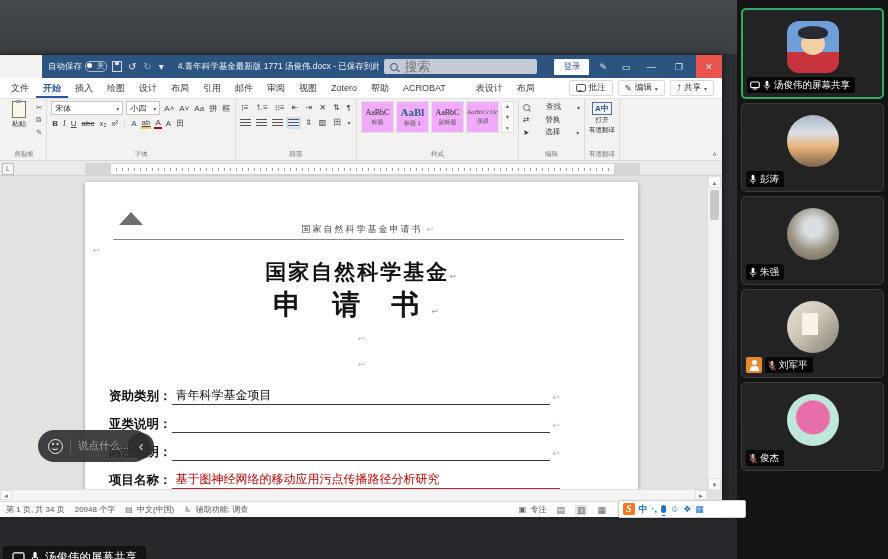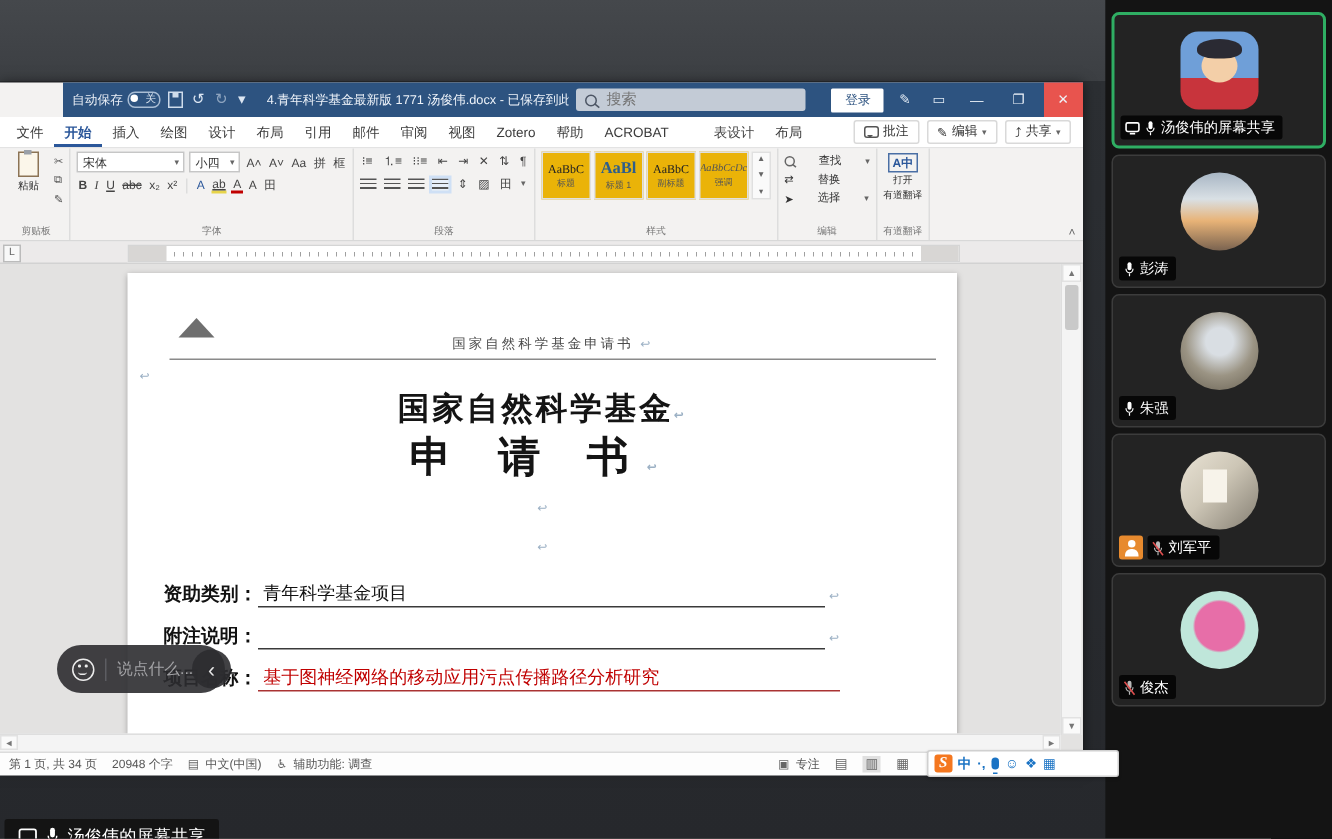--- a/index.html
+++ b/index.html
@@ -18,21 +18,21 @@
   .pill{width:20px;height:9px;border:1px solid #a9bdd4;border-radius:5px;position:relative;display:inline-block;}
   .pill i{position:absolute;left:1px;top:1px;width:5px;height:5px;border-radius:50%;background:#fff;}
   .pill b{position:absolute;right:2px;top:-1px;font-size:7px;font-weight:normal;color:#dfe8f2;}
   .save-ic{width:9px;height:9px;border:1px solid #cfdceb;position:relative;display:inline-block;}
   .save-ic:before{content:'';position:absolute;left:2px;top:0;width:4px;height:3px;background:#cfdceb;}
   .qat{font-size:10px;color:#dce6f2;padding:0 1px;cursor:default;}
   .qat.dim{opacity:.55;}
   .doc-title{font-size:8.5px;margin-left:8px;color:#eef3f9;overflow:hidden;}
   .searchbox{margin-left:auto;width:160px;height:15px;background:#c3cbd6;border-radius:2px;
     display:flex;align-items:center;gap:4px;padding:0 6px;color:#39414d;}
-  .searchbox input{border:none;background:transparent;outline:none;font-size:10px;color:#39414d;width:120px;}
+  .searchbox input{border:none;background:transparent;outline:none;font-size:13px;color:#39414d;width:120px;}
   .mag{width:6px;height:6px;border:1px solid #4c5564;border-radius:50%;position:relative;display:inline-block;flex:none;}
   .mag:after{content:'';position:absolute;width:4px;height:1px;background:#4c5564;right:-3px;bottom:-1px;transform:rotate(40deg);}
   .signin{margin-left:12px;background:#fff;color:#2d5380;font-size:8.5px;border:none;padding:2px 9px;border-radius:1px;}
   .tbtn{width:20px;text-align:center;font-size:9px;color:#dfe8f2;}
   .wbtn{width:26px;height:23px;display:flex;align-items:center;justify-content:center;font-size:9px;color:#eef3f9;}
   .wbtn.close{background:#e8544e;width:30px;}
   
   .tabsrow{height:20px;background:#fff;display:flex;align-items:stretch;font-size:9px;color:#3b3b3b;
     padding-left:4px;border-bottom:1px solid #e3e3e3;}
   .tab{padding:0 7px;display:flex;align-items:center;}
@@ -65,21 +65,21 @@
   .gl.st{text-decoration:line-through;}
   .gl.red{border-bottom:2px solid #c00000;}
   .gl.yel{border-bottom:2px solid #e7d44a;text-decoration:underline;}
   .gl.blue{color:#2b579a;}
   .vsep{width:1px;height:10px;background:#ddd;margin:0 2px;}
   .g-para .gbody{display:flex;flex-direction:column;gap:4px;padding-top:1px;}
   .prow{display:flex;align-items:center;gap:5px;}
   .bars{width:11px;height:8px;background:repeating-linear-gradient(to bottom,#555 0 1px,transparent 1px 3px);}
   .bars.sel{outline:2px solid #cfe0f5;background-color:#e8f0fb;}
   .g-styles .gbody{display:flex;gap:2px;}
-  .style-card{width:31px;height:30px;border:1px solid #e0e0e0;background:#eab308;display:flex;flex-direction:column;
+  .style-card{width:31px;height:30px;border:1px solid #e0e0e0;background:#f0abfc;display:flex;flex-direction:column;
     align-items:center;justify-content:center;gap:1px;overflow:hidden;}
   .sample{font-family:"Liberation Serif","DejaVu Serif",serif;font-size:8px;color:#222;white-space:nowrap;}
   .style-card:nth-child(2) .sample{font-size:11px;font-weight:bold;color:#2e5e8c;}
   .style-card:nth-child(4) .sample{font-style:italic;font-size:7px;color:#555;}
   .sname{font-size:6px;color:#555;white-space:nowrap;}
   .style-scroll{width:11px;display:flex;flex-direction:column;border:1px solid #e0e0e0;background:#fafafa;
     align-items:center;justify-content:space-between;font-size:5.5px;color:#666;padding:1px 0;}
   .g-edit .gbody{display:flex;flex-direction:column;gap:2.5px;font-size:7.5px;color:#333;padding-top:1px;}
   .erow{display:flex;align-items:center;gap:16px;}
   .mag2{width:5px;height:5px;border:1px solid #666;border-radius:50%;position:relative;display:inline-block;}
@@ -408,20 +408,24 @@
           <span>申 请 书</span><span class="pmark">↩</span>
         </div>
         <div class="pmark pm-c1">↩</div>
         <div class="pmark pm-c2">↩</div>
         <div class="fields">
           <div class="frow">
             <span class="flabel">资助类别：</span><span class="fval">青年科学基金项目</span>
             <span class="pmark">↩</span>
           </div>
           <div class="frow">
+            <span class="flabel">亚类说明：</span><span class="fval"></span>
+            <span class="pmark">↩</span>
+          </div>
+          <div class="frow">
             <span class="flabel">附注说明：</span><span class="fval"></span>
             <span class="pmark">↩</span>
           </div>
           <div class="frow red">
             <span class="flabel">项目名称：</span><span class="fval">基于图神经网络的移动应用污点传播路径分析研究</span>
           </div>
         </div>
       </div>
       <div class="vscroll">
         <span class="varrow">▲</span>

